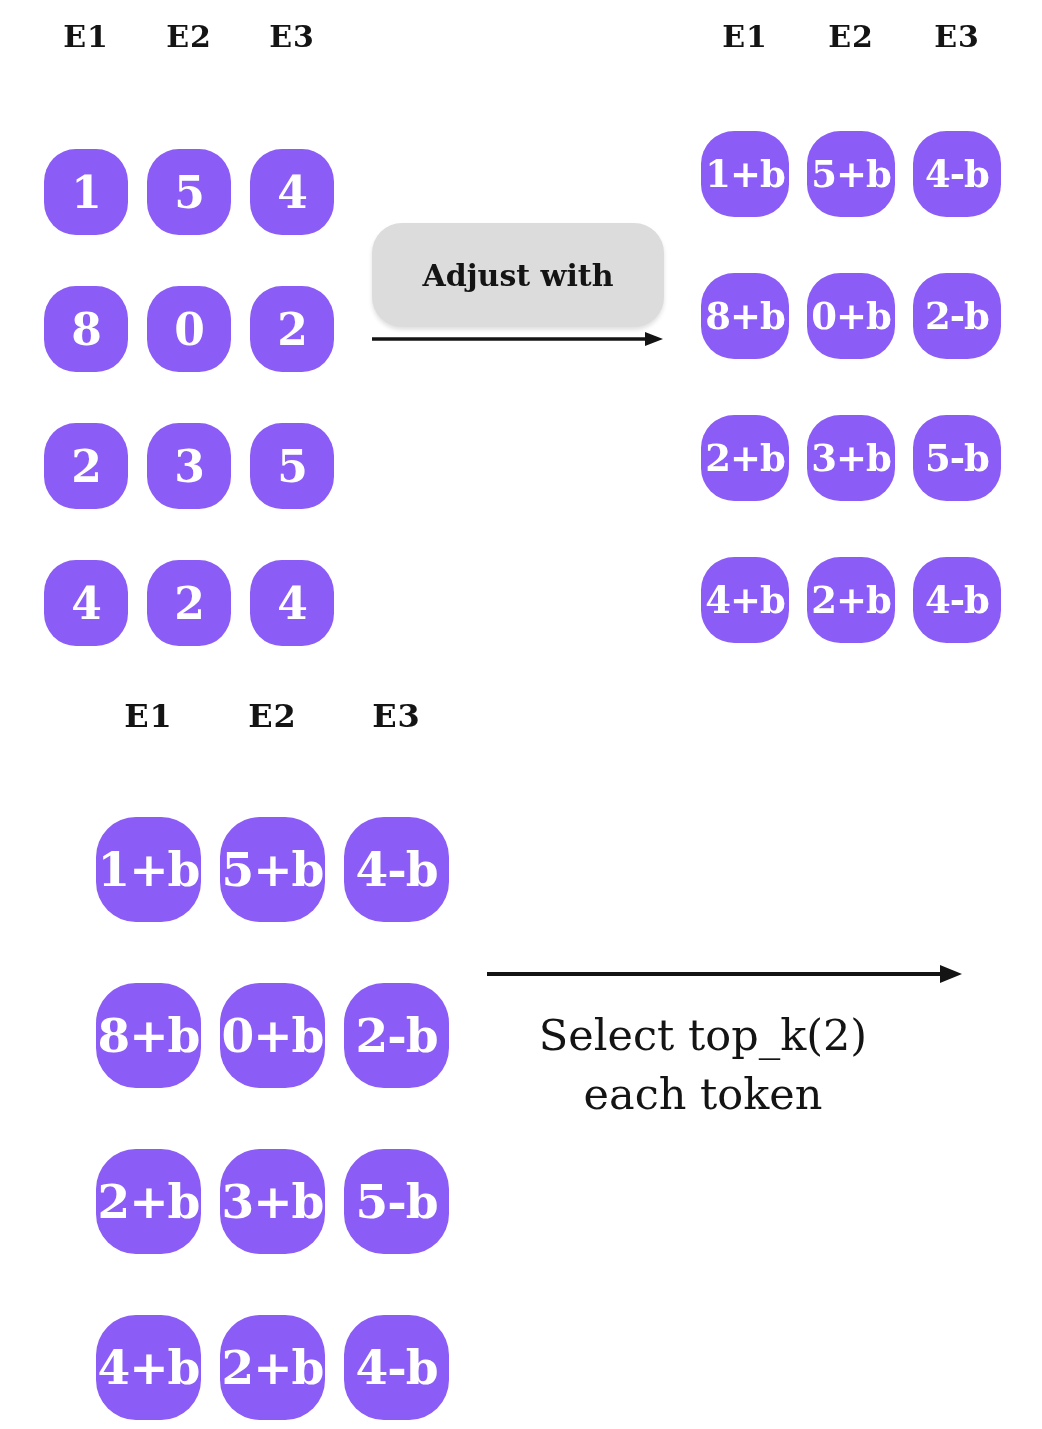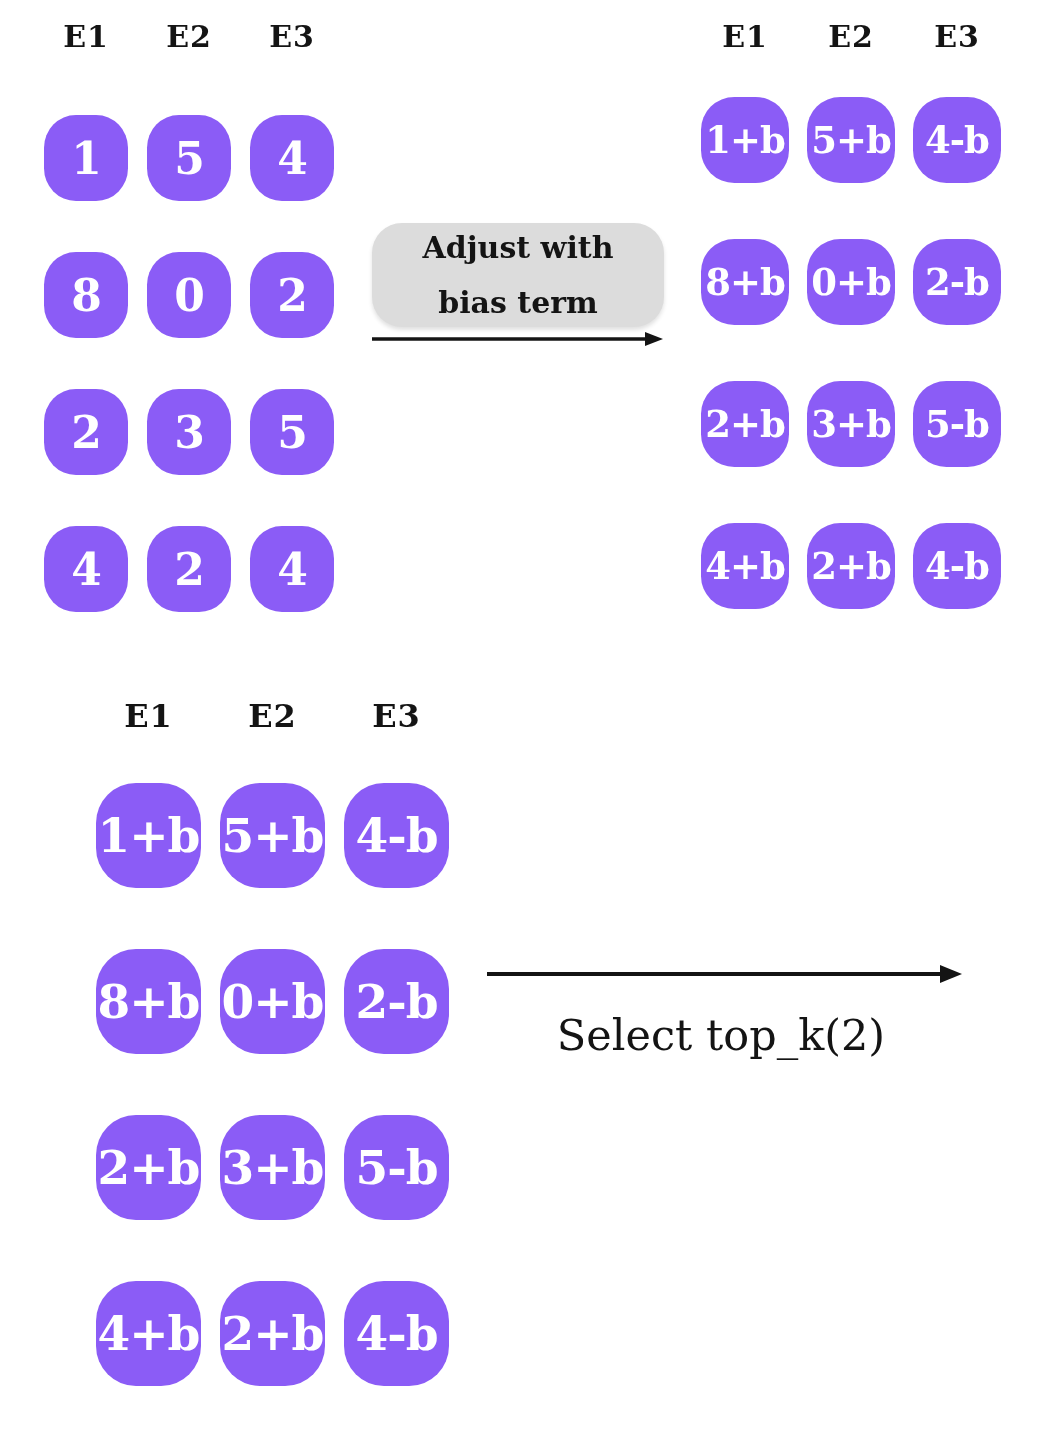--- a/index.html
+++ b/index.html
@@ -15,21 +15,21 @@
   .canvas{
     position:relative;
     width:1042px;height:1429px;
     background:var(--background);
     overflow:hidden;
     font-family:"DejaVu Serif","Liberation Serif",serif;
     color:var(--text);
   }
 
   
-  .grid-block{position:absolute;display:flex;flex-direction:column;}
+  .grid-block{position:absolute;display:flex;flex-direction:column;gap:34px;}
   .hdr-row{
     display:grid;
     grid-template-columns:repeat(3,var(--sq));
     column-gap:var(--cgap);
     justify-items:center;
     height:var(--hh);
     margin-bottom:var(--hmb);
   }
   .hdr{
     font-weight:bold;
@@ -73,21 +73,21 @@
   }
   .bias-box .line{
     font-weight:bold;font-size:30px;line-height:39px;color:var(--text);
   }
   .arrow-svg{position:absolute;display:block;}
   #bias-arrow{left:371px;top:329px;}
   #select-arrow{left:486px;top:961px;}
 
   
   .caption{
-    position:absolute;left:484px;top:1006px;width:474px;
+    position:absolute;left:466px;top:1006px;width:474px;
     text-align:center;font-size:43px;line-height:59px;color:var(--text);
   }
 </style>
 </head>
 <body>
 
 <div class="canvas">
 
   <section class="grid-block" id="tl-grid">
     <div class="hdr-row">
@@ -106,21 +106,20 @@
       <div class="sq">3</div>
       <div class="sq">5</div>
       <div class="sq">4</div>
       <div class="sq">2</div>
       <div class="sq">4</div>
     </div>
   </section>
 
   <div class="bias-box">
     <div class="line">Adjust with</div>
-    <div class="line">bias term</div>
   </div>
   <svg id="bias-arrow" class="arrow-svg" width="294" height="18" viewBox="0 0 294 18">
     <line x1="1" y1="10" x2="276" y2="10" stroke="var(--arrow)" stroke-width="3.6"></line>
     <polygon points="274,3 292,10 274,17" fill="var(--arrow)"></polygon>
   </svg>
 
   <section class="grid-block" id="tr-grid">
     <div class="hdr-row">
       <div class="hdr">E1</div>
       <div class="hdr">E2</div>
@@ -163,15 +162,16 @@
       <div class="sq">4-b</div>
     </div>
   </section>
 
   <svg id="select-arrow" class="arrow-svg" width="480" height="24" viewBox="0 0 480 24">
     <line x1="1" y1="13" x2="458" y2="13" stroke="var(--arrow)" stroke-width="4.2"></line>
     <polygon points="454,4 476,13 454,22" fill="var(--arrow)"></polygon>
   </svg>
   <div class="caption">
     <div>Select top_k(2)</div>
+    <div>each token</div>
   </div>
 
 </div>
 
 </body></html>

